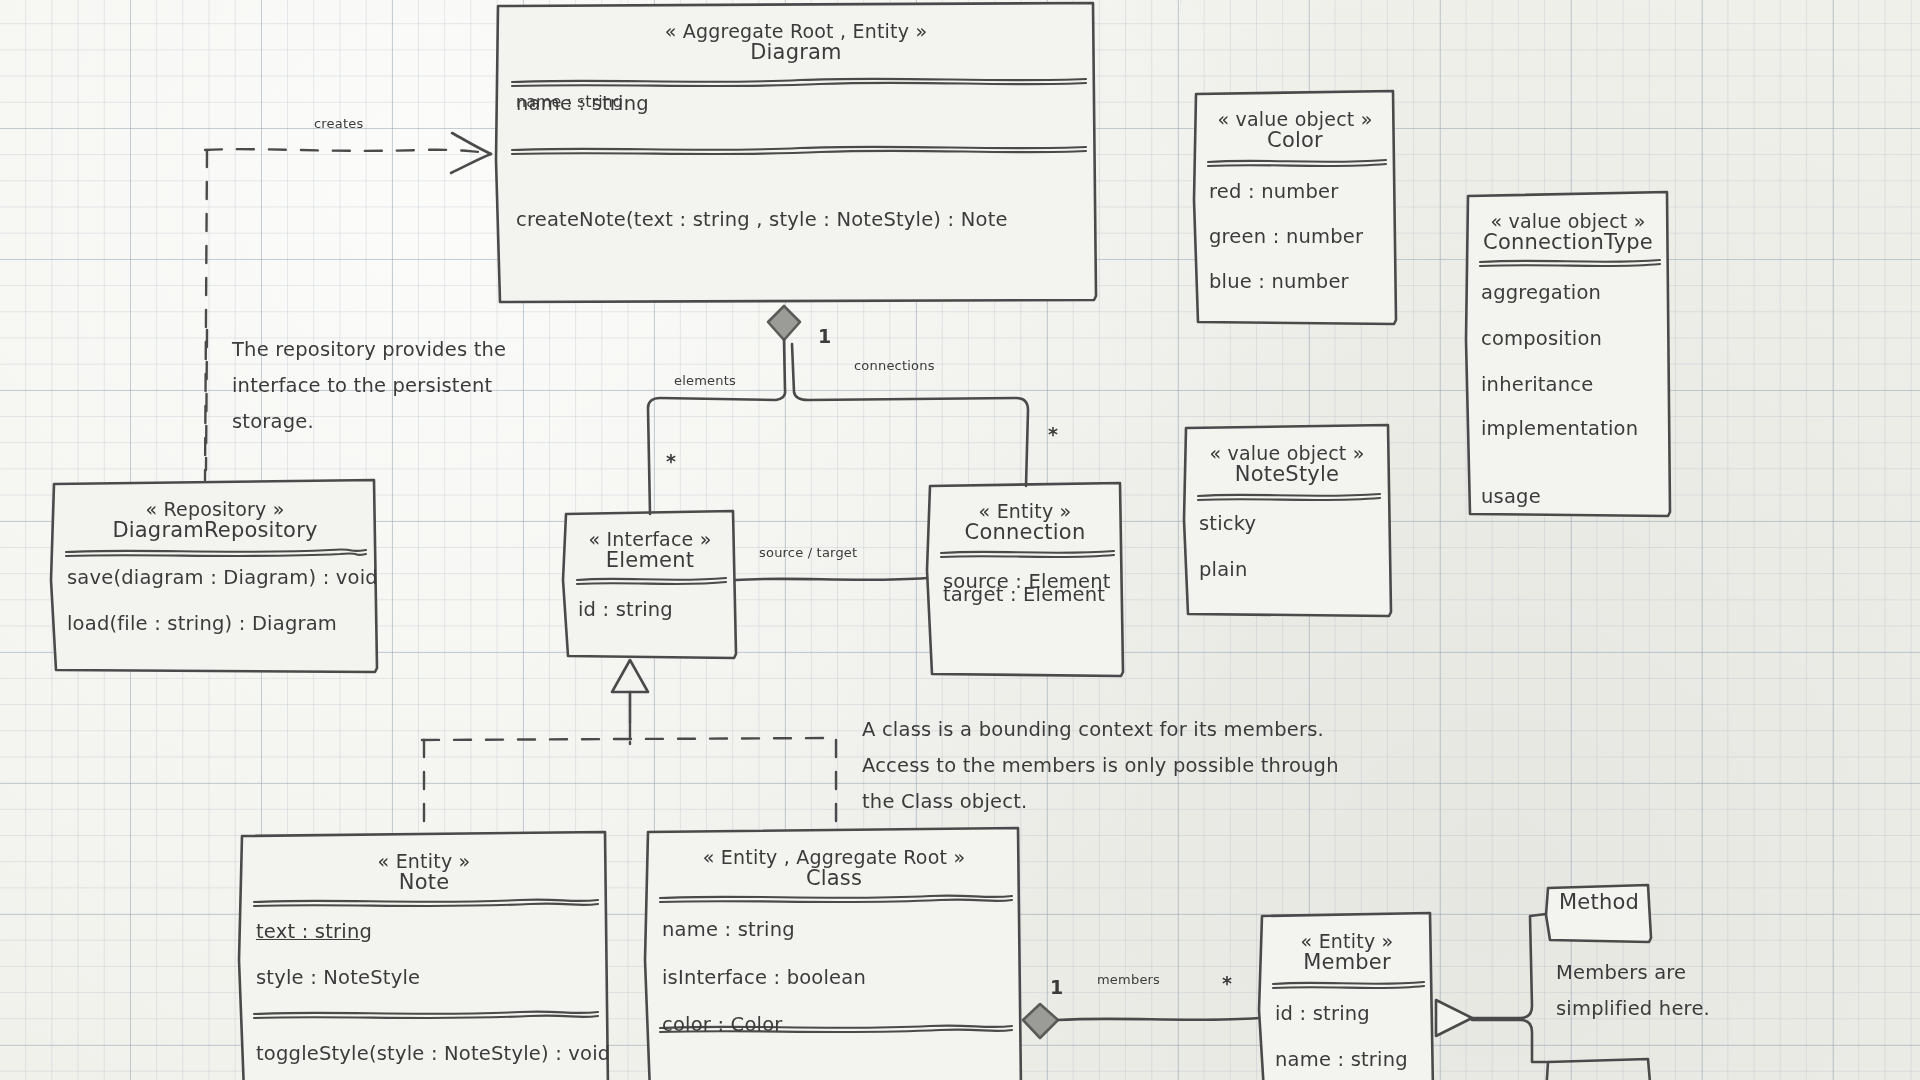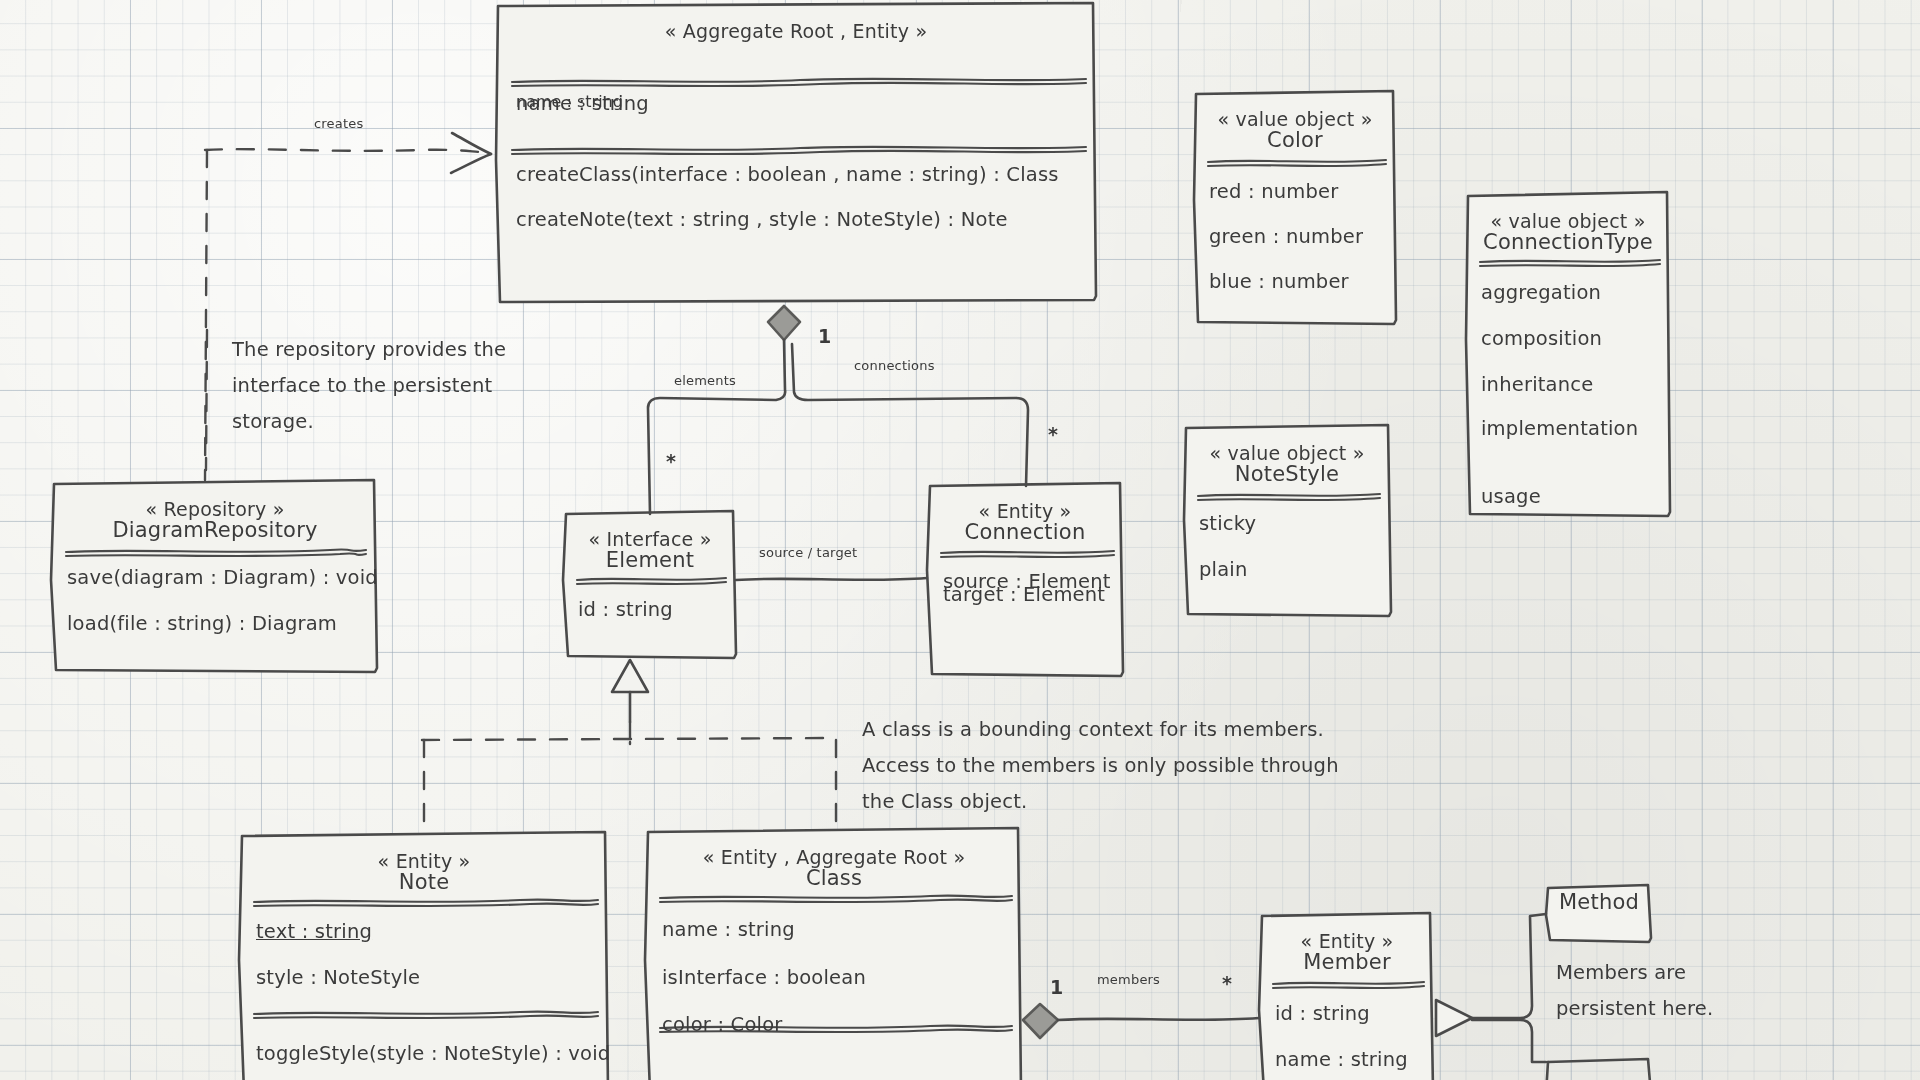--- a/index.html
+++ b/index.html
@@ -182,24 +182,24 @@
 
   <g>
     <path class="s dash" d="M207,330 L206,470"></path>
   </g>
 </svg>
 
 <div class="layer">
 
   <div class="node" style="left:498px;top:10px;width:596px;">
     <div class="hand stereo titlewrap">« Aggregate Root , Entity »</div>
+    <div class="hand cname">Diagram</div>
   </div>
   <div class="node" style="left:516px;top:92px;">name : string</div>
   <div class="node hand member" style="left:516px;top:92px;">name : string</div>
-  <div class="node hand member" style="left:516px;top:163px;">createClass(interface : boolean , name : string) : Class</div>
   <div class="node hand member" style="left:516px;top:208px;">createNote(text : string , style : NoteStyle) : Note</div>
 
   <div class="node" style="left:1196px;top:98px;width:198px;">
     <div class="hand stereo titlewrap">« value object »</div>
     <div class="hand cname">Color</div>
   </div>
   <div class="node hand member" style="left:1209px;top:180px;">red : number</div>
   <div class="node hand member" style="left:1209px;top:225px;">green : number</div>
   <div class="node hand member" style="left:1209px;top:270px;">blue : number</div>
 
@@ -286,16 +286,16 @@
   </div>
 
   <div class="node" style="left:232px;top:332px;">
     <div class="hand comment">The repository provides the</div>
     <div class="hand comment">interface to the persistent</div>
     <div class="hand comment">storage.</div>
   </div>
 
   <div class="node" style="left:1556px;top:955px;">
     <div class="hand comment">Members are</div>
-    <div class="hand comment">persistent here.</div>
+    <div class="hand comment">simplified here.</div>
   </div>
 
 </div>
 
 </body></html>

